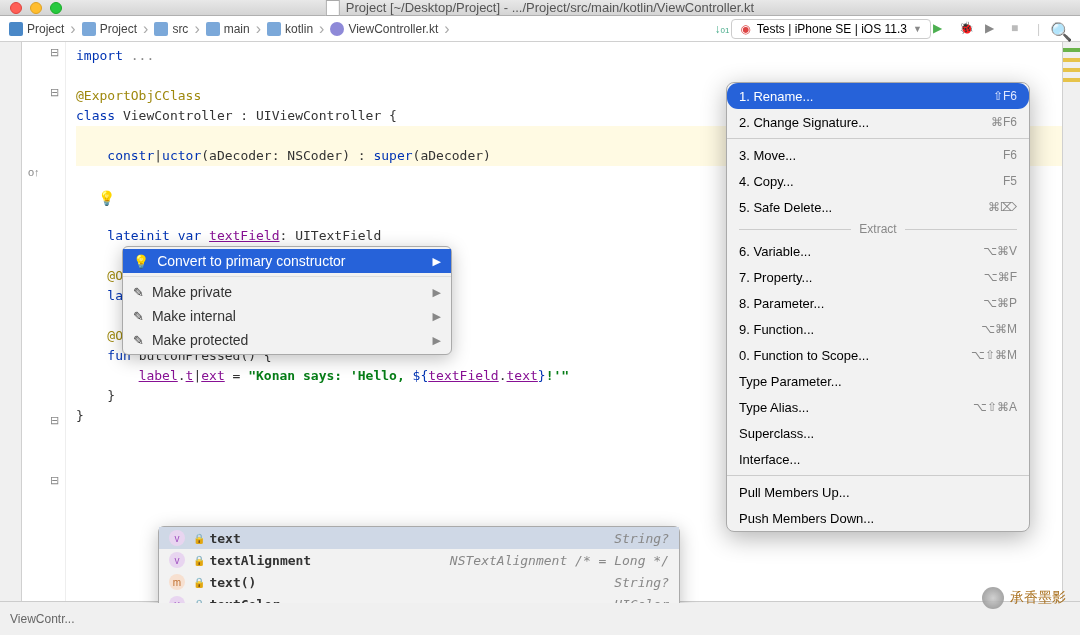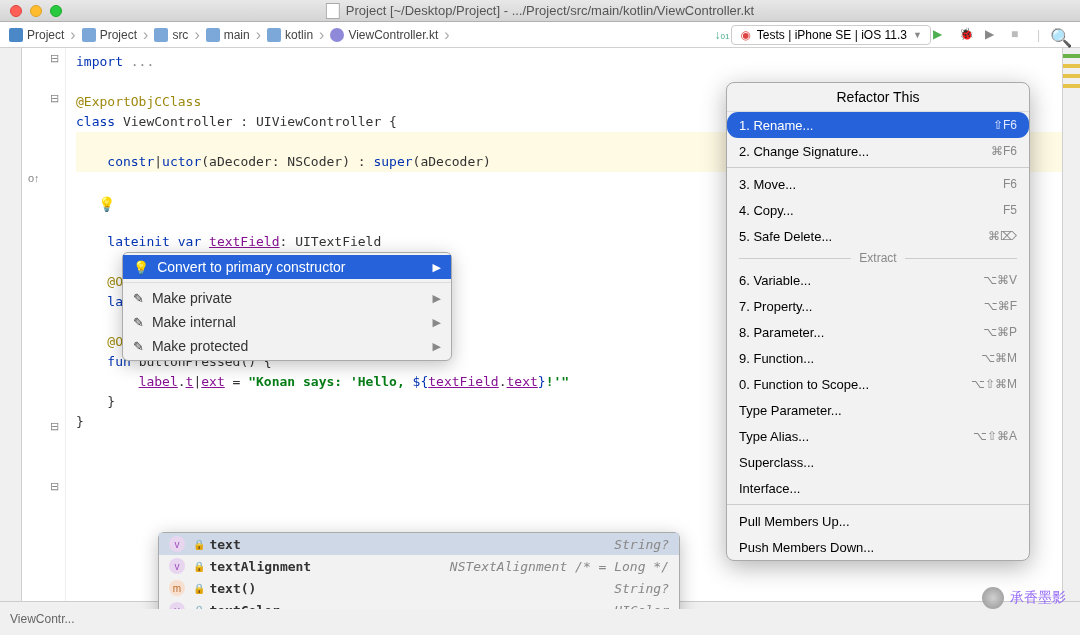--- a/index.html
+++ b/index.html
@@ -8,21 +8,21 @@
   font-size: 13px;
   background: #f0f0f0;
   width: 1080px;
   height: 635px;
   overflow: hidden;
   position: relative;
 }
 
 
 .titlebar {
-  height: 22px;
+  height: 16px;
   background: linear-gradient(#e8e8e8, #d4d4d4);
   border-bottom: 1px solid #b0b0b0;
   display: flex;
   align-items: center;
   padding: 0 10px;
   position: relative;
 }
 .traffic-lights { display: flex; gap: 8px; }
 .tl { width: 12px; height: 12px; border-radius: 50%; }
 .tl-close { background: #ff5f56; border: 1px solid #e0443e; }
@@ -204,21 +204,21 @@
   border-top: 1px solid #ccc;
   display: flex; align-items: center;
   padding: 0 10px; font-size: 12px; color: #666;
 }
 
 
 .watermark {
   position: absolute;
   right: 14px; bottom: 26px;
   display: flex; align-items: center; gap: 6px;
-  color: #8b5cf6; font-size: 14px;
+  color: #a16207; font-size: 14px;
   z-index: 20;
   opacity: .9;
 }
 .wm-icon {
   width: 22px; height: 22px; border-radius: 50%;
   background: radial-gradient(#ccc,#888);
 }
 
 .right-strip {
   width: 18px;
@@ -380,21 +380,20 @@
   </div>
   <div class="right-strip">
     <div class="mark g"></div>
     <div class="mark y"></div>
     <div class="mark y"></div>
     <div class="mark y"></div>
   </div>
 </div>
 
 <div class="refactor-popup">
-  <div class="refactor-title">Refactor This</div>
   <div class="ref-item sel">
     <span>1. Rename...</span>
     <span class="ref-shortcut">⇧F6</span>
   </div>
   <div class="ref-item">
     <span>2. Change Signature...</span>
     <span class="ref-shortcut">⌘F6</span>
   </div>
   <div class="ref-divider"></div>
   <div class="ref-item">

